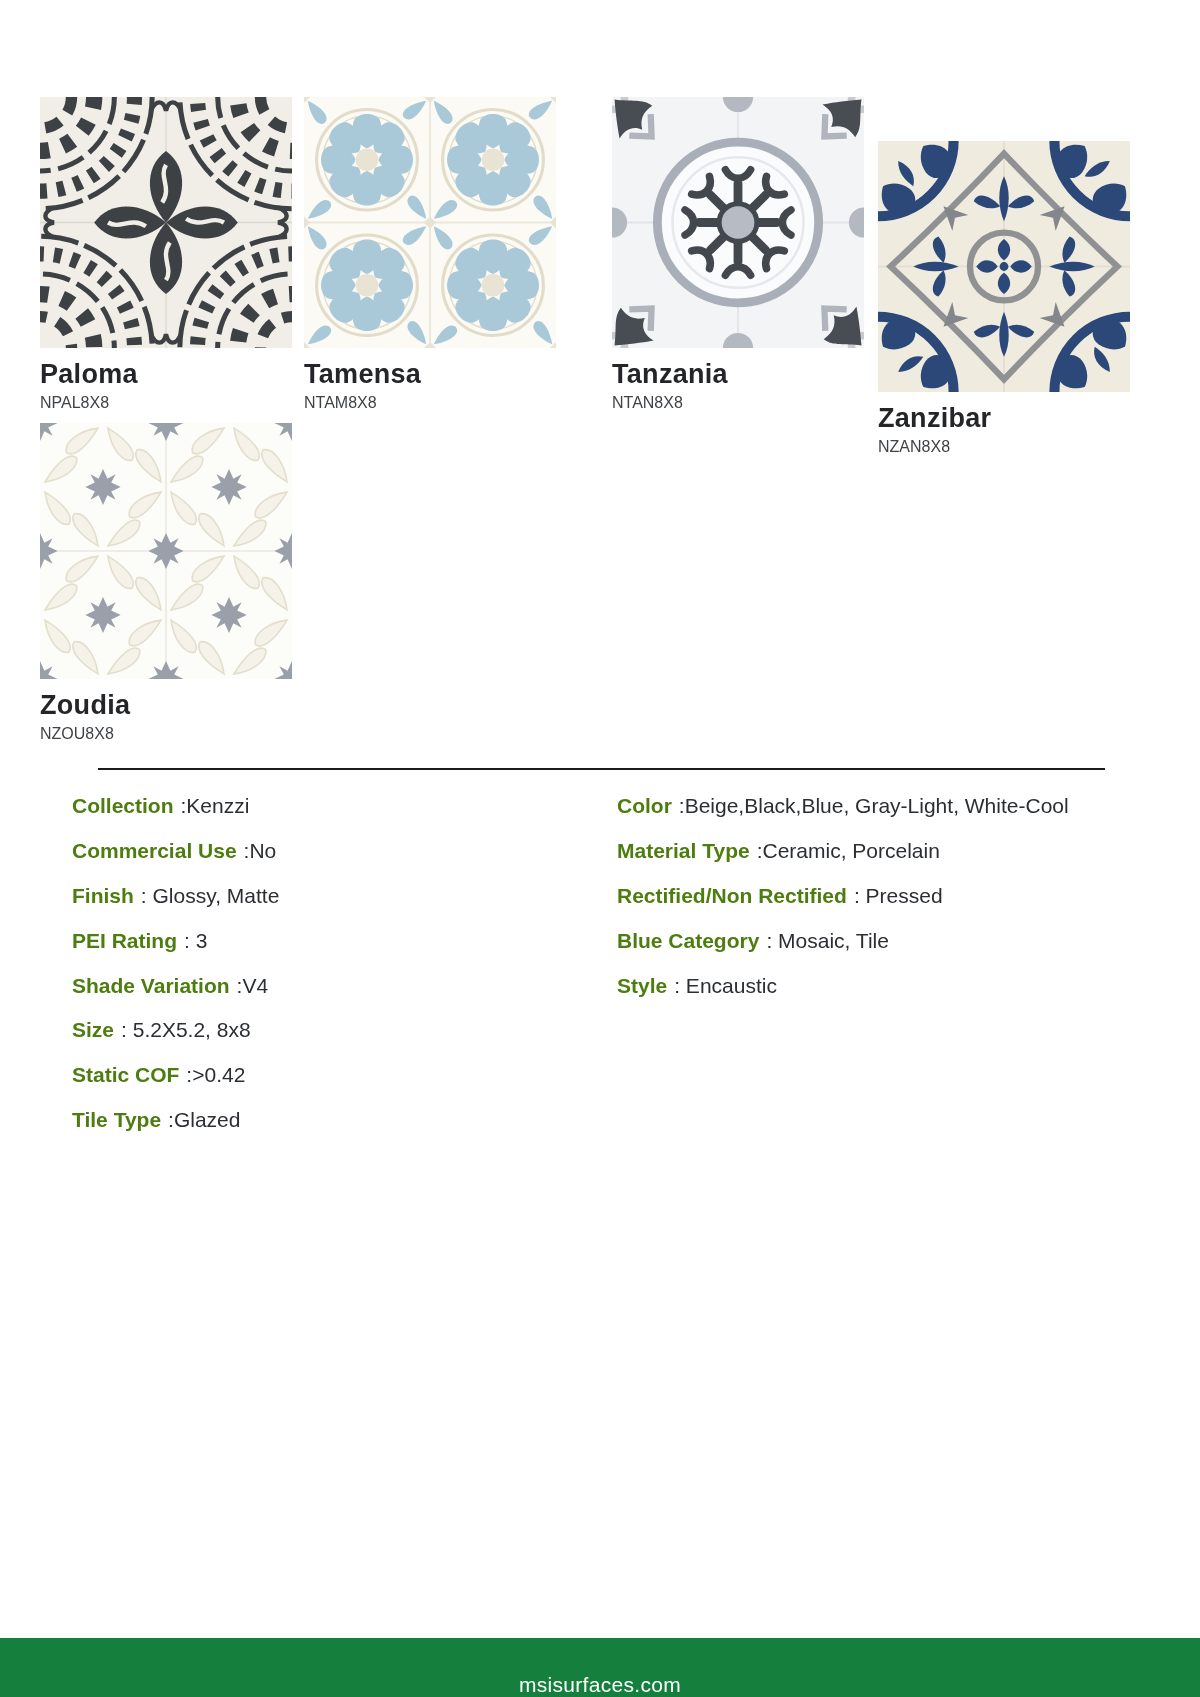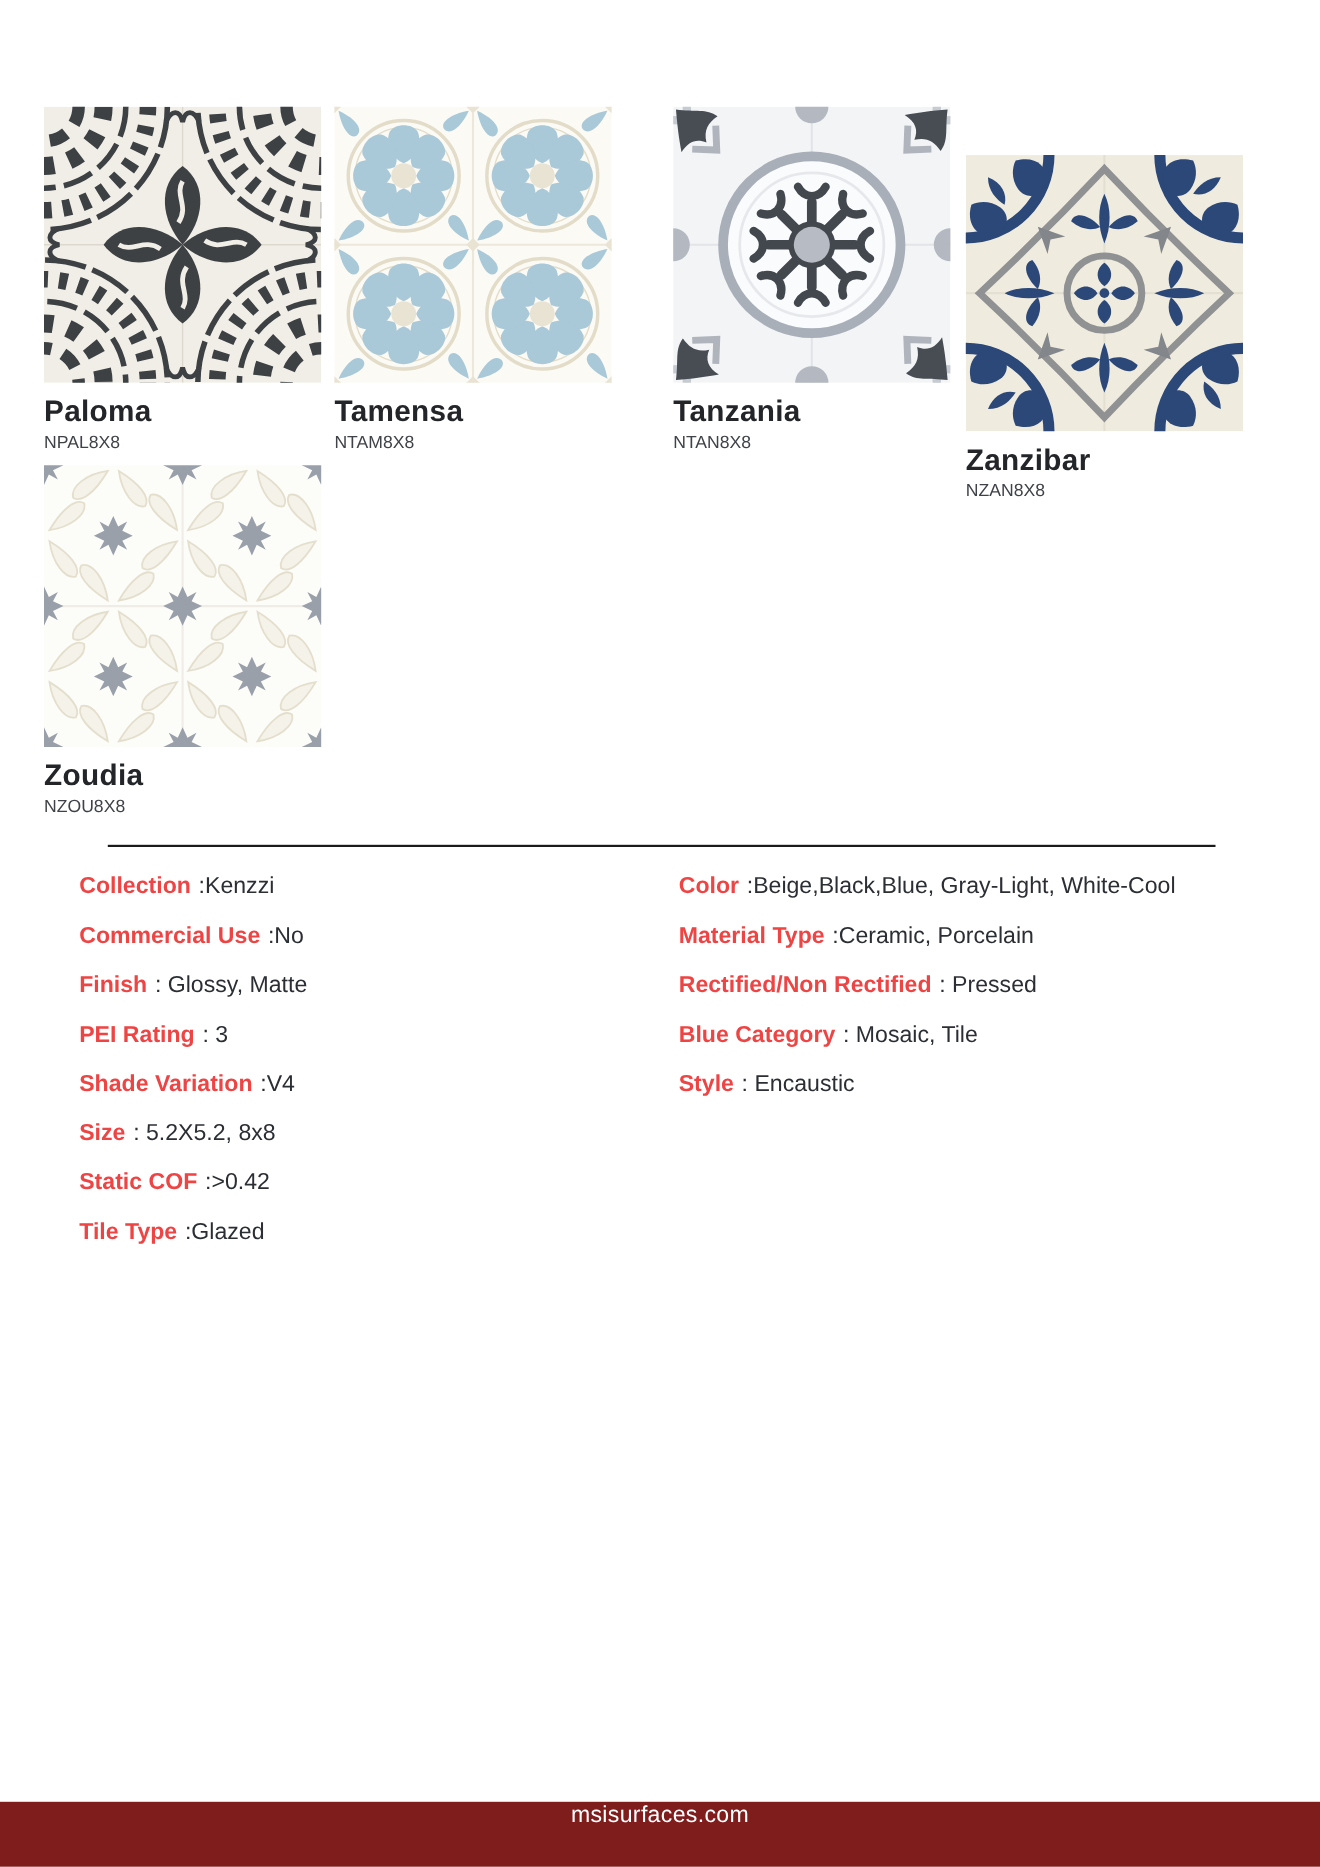--- a/index.html
+++ b/index.html
@@ -15,24 +15,24 @@
   .card-5{left:40px;top:423px;}
   .swatch{width:252px;height:251px;display:block;}
   .card-5 .swatch{height:256px;}
   .tile-name{font-size:27px;font-weight:bold;color:#232528;margin:13px 0 0 0;letter-spacing:.3px;line-height:1;}
   .tile-sku{font-size:16px;color:#3f4347;margin-top:7px;line-height:1;}
   .divider{position:absolute;left:98px;top:768px;width:1007px;height:2px;background:#1b1b1b;}
   .spec-col{position:absolute;top:784px;}
   .spec-col-left{left:72px;}
   .spec-col-right{left:617px;}
   .spec-row{height:44.8px;display:flex;align-items:center;font-size:21px;color:#26282d;white-space:nowrap;}
-  .spec-label{font-weight:bold;color:#ef4444;}
+  .spec-label{font-weight:bold;color:#4d7c0f;}
   .spec-value{margin-left:7px;color:#2b2e33;}
-  .footer{position:absolute;left:0;top:1638px;width:1200px;height:59px;background:#7f1d1d;
-          display:flex;align-items:flex-start;justify-content:center;}
+  .footer{position:absolute;left:0;top:1638px;width:1200px;height:59px;background:#15803d;
+          display:flex;align-items:flex-end;justify-content:center;}
   .footer-link{color:#ffffff;font-size:21px;text-decoration:none;letter-spacing:.3px;}
 </style>
 </head>
 <body>
 
 <div class="card card-1">
   <svg class="swatch" viewBox="0 0 200 200" preserveAspectRatio="none">
     <rect width="200" height="200" fill="#f0eee7"></rect>
     <line x1="100" y1="0" x2="100" y2="200" stroke="#dcd8cd" stroke-width="1"></line>
     <line x1="0" y1="100" x2="200" y2="100" stroke="#dcd8cd" stroke-width="1"></line>

